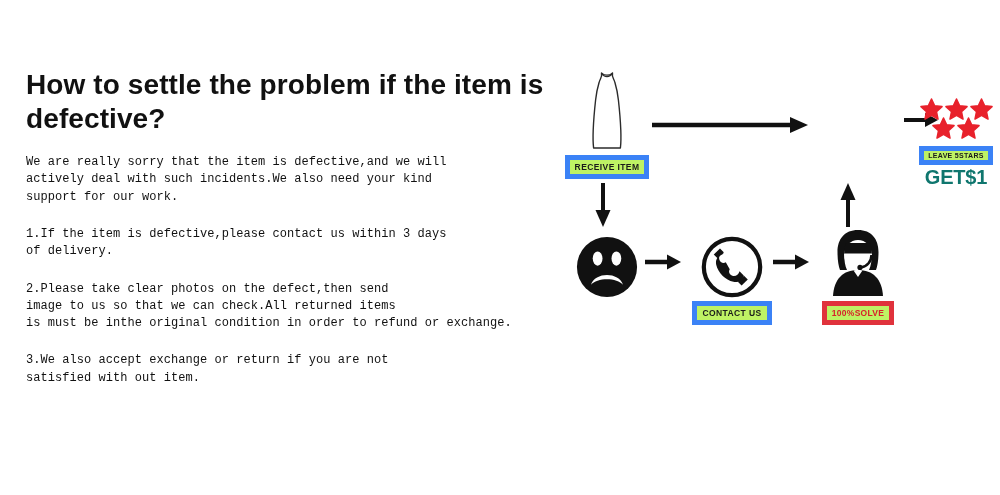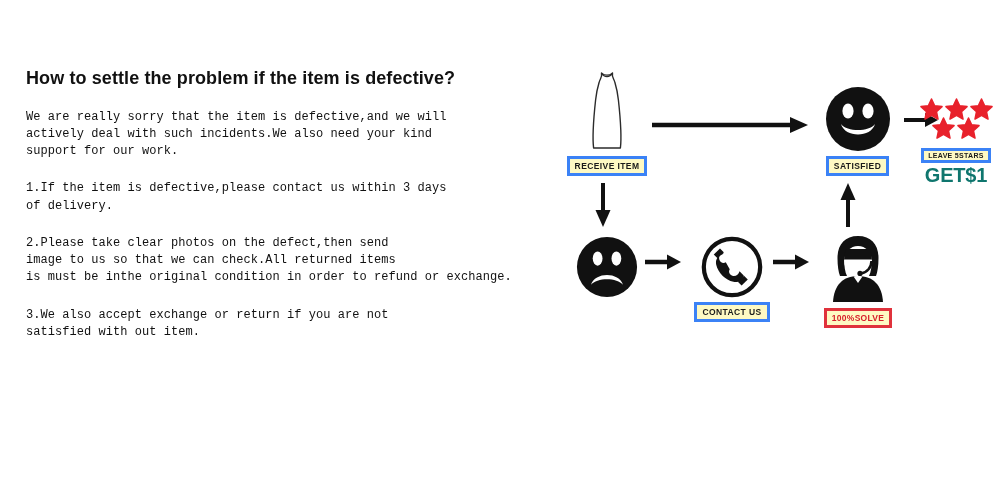--- a/index.html
+++ b/index.html
@@ -17,21 +17,21 @@
   }
 
   
   #text-column {
     position: absolute;
     left: 26px;
     top: 68px;
     width: 640px;
   }
   #page-title {
-    font-size: 18px;
+    font-size: 28px;
     font-weight: bold;
     letter-spacing: 0.1px;
     margin: 0 0 19px 0;
     line-height: 1.2;
   }
   .paragraph {
     font-size: 12px;
     line-height: 1.44;
     margin: 0 0 20px 0;
     letter-spacing: 0.05px;
@@ -48,22 +48,22 @@
     width: 460px;
     height: 270px;
   }
   .node { position: absolute; }
   .node-art {
     display: flex;
     align-items: flex-end;
     justify-content: center;
   }
   .tag {
-    border: 3px solid #3b82f6;
-    background: #fef9c3;
+    border: 5px solid #3b82f6;
+    background: #bef264;
     font-size: 8.5px;
     font-weight: bold;
     letter-spacing: 0.4px;
     padding: 2px 5px 1.5px 5px;
     text-align: center;
     white-space: nowrap;
     color: #1a1a1a;
     display: inline-block;
   }
   .tag-wrap { text-align: center; margin-top: 3px; }
@@ -148,33 +148,20 @@
     </svg>
   </div>
 
   <div class="arrow" style="left:52px; top:112px;">
     <svg width="22" height="46" viewBox="0 0 22 46" aria-hidden="true">
       <line x1="11" y1="1" x2="11" y2="30" stroke="#111" stroke-width="4"></line>
       <polygon points="3.5,28 18.5,28 11,45" fill="#111"></polygon>
     </svg>
   </div>
 
-  <div class="node" style="left:260px; top:8px; width:115px;">
-    <div class="node-art" style="height:74px;">
-      <svg width="66" height="66" viewBox="0 0 66 66" aria-hidden="true">
-        <circle cx="33" cy="33" r="32" fill="#111111"></circle>
-        <ellipse cx="23" cy="25" rx="5.6" ry="7.4" fill="#ffffff"></ellipse>
-        <ellipse cx="43" cy="25" rx="5.6" ry="7.4" fill="#ffffff"></ellipse>
-        <path d="M16 38 C20 52, 46 52, 50 38 C44 46, 22 46, 16 38 Z" fill="#ffffff"></path>
-      </svg>
-    </div>
-    <div class="tag-wrap">
-      <span class="tag">SATISFIED</span>
-    </div>
-  </div>
 
   <div class="arrow" style="left:363px; top:40px;">
     <svg width="36" height="20" viewBox="0 0 36 20" aria-hidden="true">
       <line x1="1" y1="10" x2="24" y2="10" stroke="#111" stroke-width="4"></line>
       <polygon points="22,3 35,10 22,17" fill="#111"></polygon>
     </svg>
   </div>
 
   <div class="node" id="stars-node" style="left:372px; top:28px; width:88px;">
     <div class="star-row">
@@ -244,21 +231,21 @@
     </div>
   </div>
 
   <div class="arrow" style="left:232px; top:182px;">
     <svg width="38" height="20" viewBox="0 0 38 20" aria-hidden="true">
       <line x1="1" y1="10" x2="25" y2="10" stroke="#111" stroke-width="4.5"></line>
       <polygon points="23,2.5 37,10 23,17.5" fill="#111"></polygon>
     </svg>
   </div>
 
-  <div class="node" style="left:263px; top:161px; width:110px;">
+  <div class="node" style="left:263px; top:155px; width:110px;">
     <div class="node-art" style="height:73px;">
       <svg width="58" height="70" viewBox="0 0 58 70" aria-hidden="true">
 
         <path d="M29 2 C15.5 2, 8.5 11, 8.5 24 C8.5 32, 9.5 38, 11 42
                  L18 42 C16 38, 15.2 32, 15.2 25.5 L42.8 25.5 C42.8 32, 42 38, 40 42
                  L47 42 C48.5 38, 49.5 32, 49.5 24 C49.5 11, 42.5 2, 29 2 Z" fill="#111111"></path>
 
         <ellipse cx="29" cy="27" rx="13.8" ry="15" fill="#ffffff"></ellipse>
         <path d="M15.2 25.5 L42.8 25.5 C42.8 21, 42 17.5, 40.6 15 L17.4 15 C16 17.5, 15.2 21, 15.2 25.5 Z" fill="#111111"></path>
 

